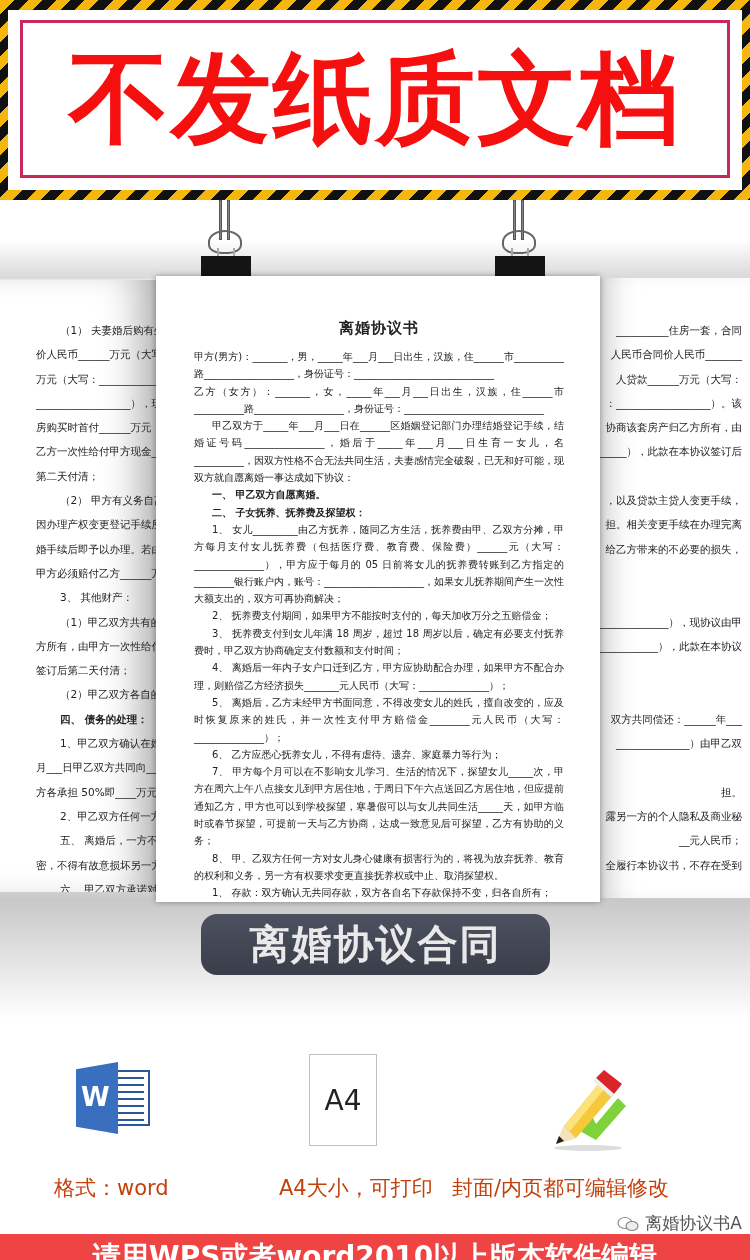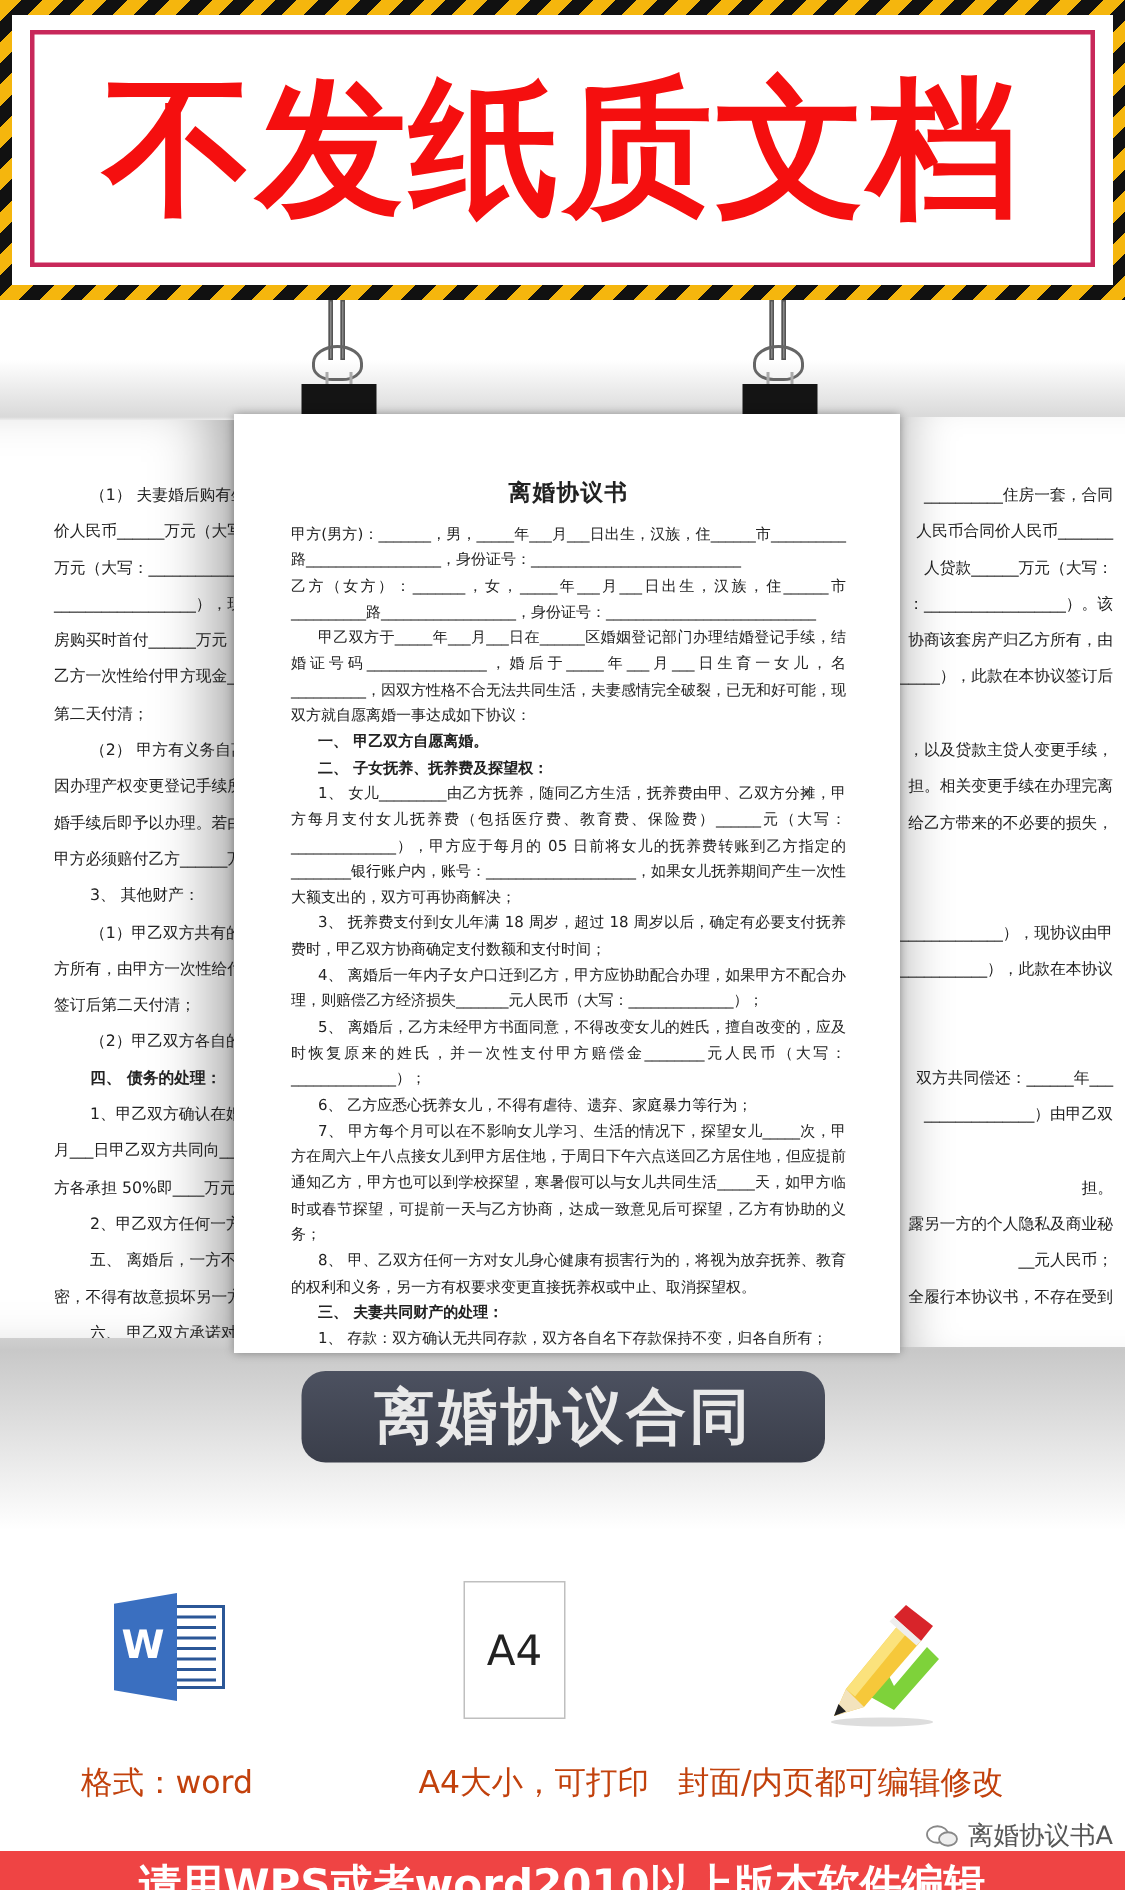--- a/index.html
+++ b/index.html
@@ -181,27 +181,27 @@
 
 <div class="main-page">
   <div class="doc-title">离婚协议书</div>
   <div id="main-paras">
       <div class="para ">甲方(男方)：_______，男，_____年___月___日出生，汉族，住______市__________路__________________，身份证号：____________________________</div>
       <div class="para ">乙方（女方）：_______，女，_____年___月___日出生，汉族，住______市__________路__________________，身份证号：____________________________</div>
       <div class="para indent">甲乙双方于_____年___月___日在______区婚姻登记部门办理结婚登记手续，结婚证号码________________，婚后于_____年___月___日生育一女儿，名__________，因双方性格不合无法共同生活，夫妻感情完全破裂，已无和好可能，现双方就自愿离婚一事达成如下协议：</div>
       <div class="para h">一、 甲乙双方自愿离婚。</div>
       <div class="para h">二、 子女抚养、抚养费及探望权：</div>
       <div class="para indent">1、 女儿_________由乙方抚养，随同乙方生活，抚养费由甲、乙双方分摊，甲方每月支付女儿抚养费（包括医疗费、教育费、保险费）______元（大写：______________），甲方应于每月的 05 日前将女儿的抚养费转账到乙方指定的________银行账户内，账号：____________________，如果女儿抚养期间产生一次性大额支出的，双方可再协商解决；</div>
+      <div class="para indent">2、 抚养费支付期间，如果甲方不能按时支付的，每天加收万分之五赔偿金；</div>
       <div class="para indent">3、 抚养费支付到女儿年满 18 周岁，超过 18 周岁以后，确定有必要支付抚养费时，甲乙双方协商确定支付数额和支付时间；</div>
       <div class="para indent">4、 离婚后一年内子女户口迁到乙方，甲方应协助配合办理，如果甲方不配合办理，则赔偿乙方经济损失_______元人民币（大写：______________）；</div>
       <div class="para indent">5、 离婚后，乙方未经甲方书面同意，不得改变女儿的姓氏，擅自改变的，应及时恢复原来的姓氏，并一次性支付甲方赔偿金________元人民币（大写：______________）；</div>
       <div class="para indent">6、 乙方应悉心抚养女儿，不得有虐待、遗弃、家庭暴力等行为；</div>
       <div class="para indent">7、 甲方每个月可以在不影响女儿学习、生活的情况下，探望女儿_____次，甲方在周六上午八点接女儿到甲方居住地，于周日下午六点送回乙方居住地，但应提前通知乙方，甲方也可以到学校探望，寒暑假可以与女儿共同生活_____天，如甲方临时或春节探望，可提前一天与乙方协商，达成一致意见后可探望，乙方有协助的义务；</div>
       <div class="para indent">8、 甲、乙双方任何一方对女儿身心健康有损害行为的，将视为放弃抚养、教育的权利和义务，另一方有权要求变更直接抚养权或中止、取消探望权。</div>
-      <div class="para h">三、 夫妻共同财产的处理：</div>
       <div class="para indent">1、 存款：双方确认无共同存款，双方各自名下存款保持不变，归各自所有；</div>
       <div class="para indent">2、 房屋：</div>
     </div>
 </div>
 
 <div class="tag">
   <span class="tag-text">离婚协议合同</span>
 </div>
 
 <div class="word-icon">

